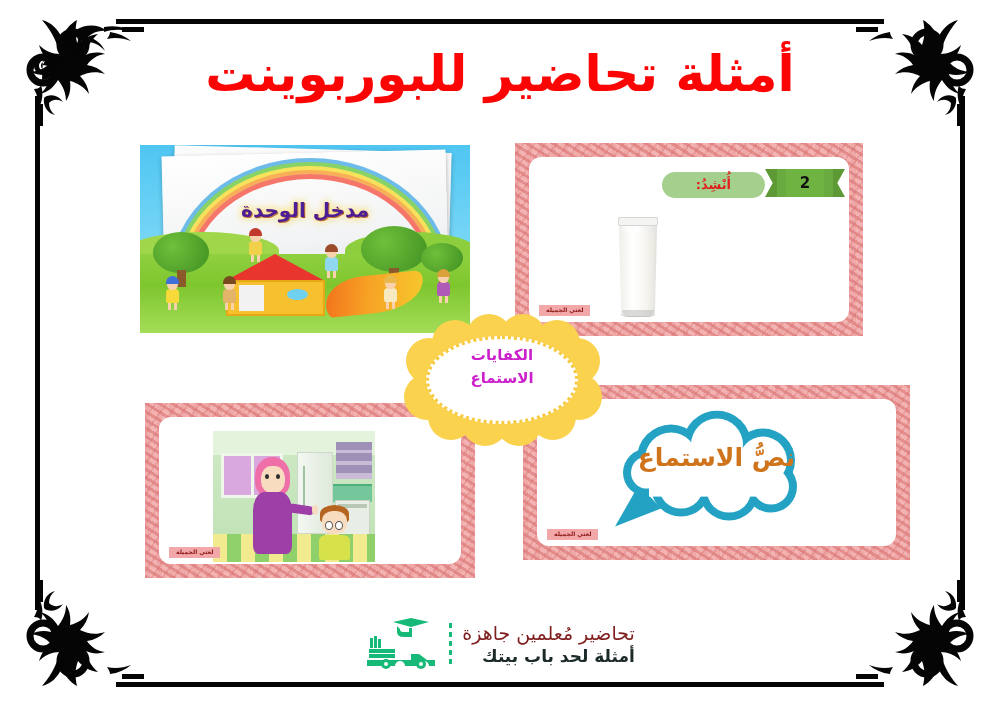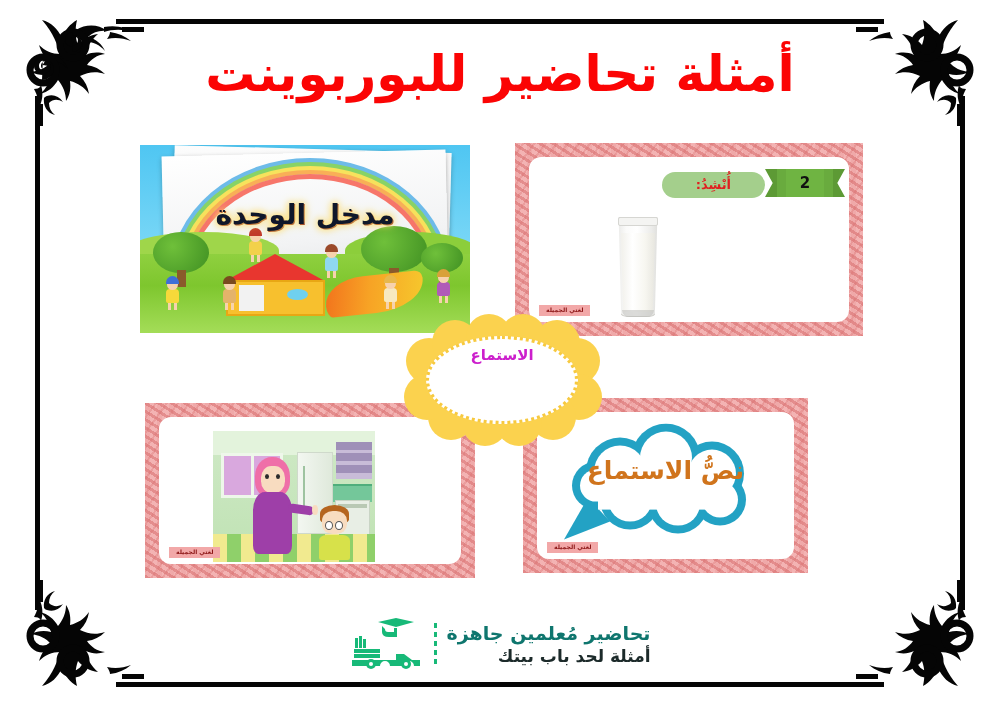--- a/index.html
+++ b/index.html
@@ -113,23 +113,23 @@
     transform: rotate(-1.4deg);
   }
   .pg-paper.b { left: 10%; top: 2%; width: 84%; height: 64%; transform: rotate(1.6deg); background: linear-gradient(175deg,#fcfcfc,#e9eaeb); }
   .pg-paper.c { left: 12%; top: 6%; width: 80%; height: 62%; transform: rotate(-.4deg); }
   #card-intro .pg-title {
     position: absolute;
     top: 28%;
     width: 100%;
     text-align: center;
     direction: rtl;
-    color: #0f172a;
-    font-weight: bold;
-    font-size: 28px;
+    color: #4c1d95;
+    font-weight: bold;
+    font-size: 20px;
     text-shadow: 0 0 6px #ffe680, 0 0 10px #ffd24d, 1px 1px 0 #7a0606;
     z-index: 6;
   }
   .pg-grass {
     position:absolute; left:0; right:0; bottom:0; height:42%;
     background: linear-gradient(#8fd03f 0%, #7ec62e 40%, #a4dd58 100%);
     z-index: 3;
   }
   .pg-hill { position:absolute; bottom:34%; width:46%; height:20%; background:#9fd64a; border-radius:50% 50% 0 0; z-index:2;}
   .pg-hill.l { left:-4%; }
@@ -278,21 +278,21 @@
   .k-mom .hand { position:absolute; right: -42%; top: 50%; width: 12%; height: 11%; background:#f8dcc0; border-radius:50%; }
   .k-boy { position:absolute; right: 14%; bottom: 4%; width: 22%; height: 40%; }
   .k-boy .hair { position:absolute; left: 8%; top: 0; width: 84%; height: 34%; background:#b5651f; border-radius: 50% 50% 20% 20%; }
   .k-boy .face { position:absolute; left: 14%; top: 12%; width: 72%; height: 44%; background:#f8dcc0; border-radius: 42%; }
   .k-boy .eye { position:absolute; top: 30%; width: 6px; height: 7px; border-radius:50%; background:#fff; border:1px solid #555; }
   .k-boy .eye.l { left: 22%; }
   .k-boy .eye.r { left: 52%; }
   .k-boy .shirt { position:absolute; left: 6%; top: 56%; width: 88%; height: 48%; background:#d7e14a; border-radius: 22% 22% 8% 8%; }
 
   
-  #card-listen { left: 523px; top: 398px; width: 285px; height: 175px; }
+  #card-listen { left: 523px; top: 385px; width: 387px; height: 175px; }
   .cloud-wrap {
     position:absolute;
     left: 50%; top: 50%;
     transform: translate(-50%,-52%);
     width: 216px; height: 120px;
   }
   .cloud-wrap svg { display:block; width:100%; height:100%; }
   .cloud-text {
     position:absolute;
     left: 0; right: 0; top: 42px;
@@ -343,22 +343,22 @@
     position:absolute;
     left: 0; right: 0; bottom: 36px;
     display:flex;
     justify-content:center;
     align-items:center;
     gap: 10px;
     direction: rtl;
   }
   #footer-logo .logo-text { direction: rtl; text-align: right; }
   #footer-logo .line1 {
-    color: #0f766e;
-    font-weight: bold;
+    color: #7f1d1d;
+    font-weight: normal;
     font-size: 19px;
     letter-spacing: 0;
   }
   #footer-logo .line2 {
     color: #1c2a2a;
     font-weight: bold;
     font-size: 17px;
     margin-top: 2px;
   }
   #footer-logo .divider {
@@ -613,20 +613,21 @@
     <div class="petal" style="left:150px;top:12px;"></div>
     <div class="petal" style="left:152px;top:48px;"></div>
     <div class="petal" style="left:126px;top:68px;"></div>
     <div class="petal" style="left:92px; top:74px;"></div>
     <div class="petal" style="left:58px; top:74px;"></div>
     <div class="petal" style="left:24px; top:68px;"></div>
     <div class="petal" style="left:0px;  top:48px;"></div>
   </div>
   <div class="core"></div>
   <div class="core-text">
+    <div>الكفايات</div>
     <div>الاستماع</div>
   </div>
 </div>
 
 <div id="footer-logo">
   <div class="logo-text">
     <div class="line1">تحاضير مُعلمين جاهزة</div>
     <div class="line2">أمثلة لحد باب بيتك</div>
   </div>
   <div class="divider"></div>

